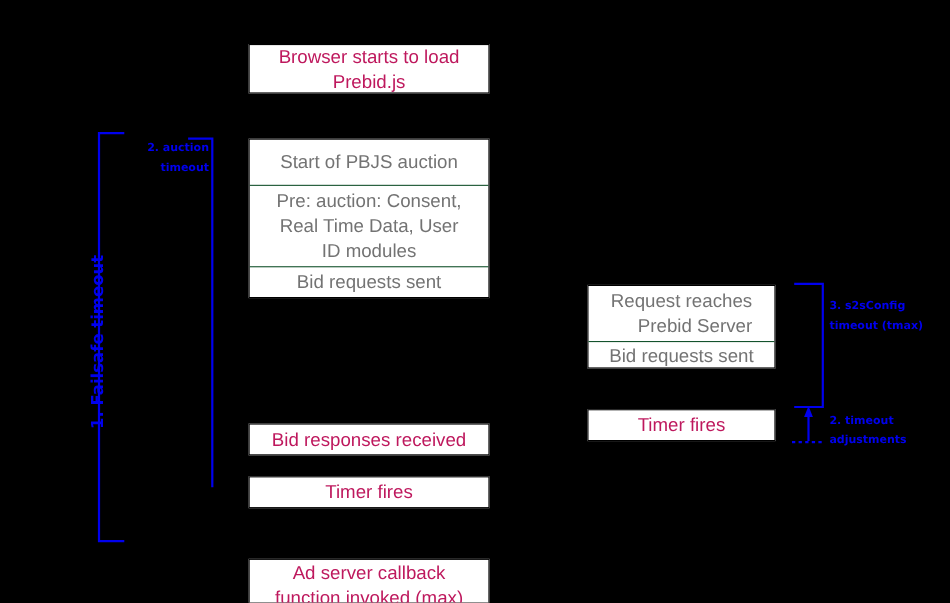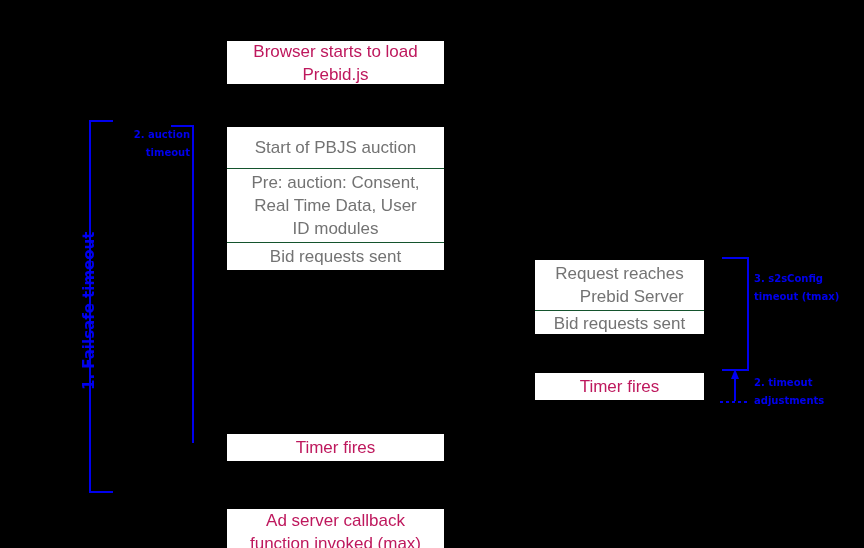--- a/index.html
+++ b/index.html
@@ -97,20 +97,23 @@
     <div class="cell" style="height:74px;">
       <span class="txt" style="white-space:pre-line;">Pre: auction: Consent,
 Real Time Data, User
 ID modules</span>
     </div>
     <div class="cell" style="height:28px;">
       <span class="txt" style="white-space:pre-line;">Bid requests sent</span>
     </div>
   </div>
 
+  <div class="box" style="left:226px; top:385px; width:219px; height:29px;">
+    <span class="txt" style="white-space:pre-line;">Bid responses received</span>
+  </div>
 
   <div class="box" style="left:226px; top:433px; width:219px; height:29px;">
     <span class="txt" style="white-space:pre-line;">Timer fires</span>
   </div>
 
   <div class="box" style="left:226px; top:508px; width:219px; height:48px;justify-content:center;">
     <span class="txt" style="white-space:pre-line;">Ad server callback
 function invoked (max)</span>
   </div>
 

